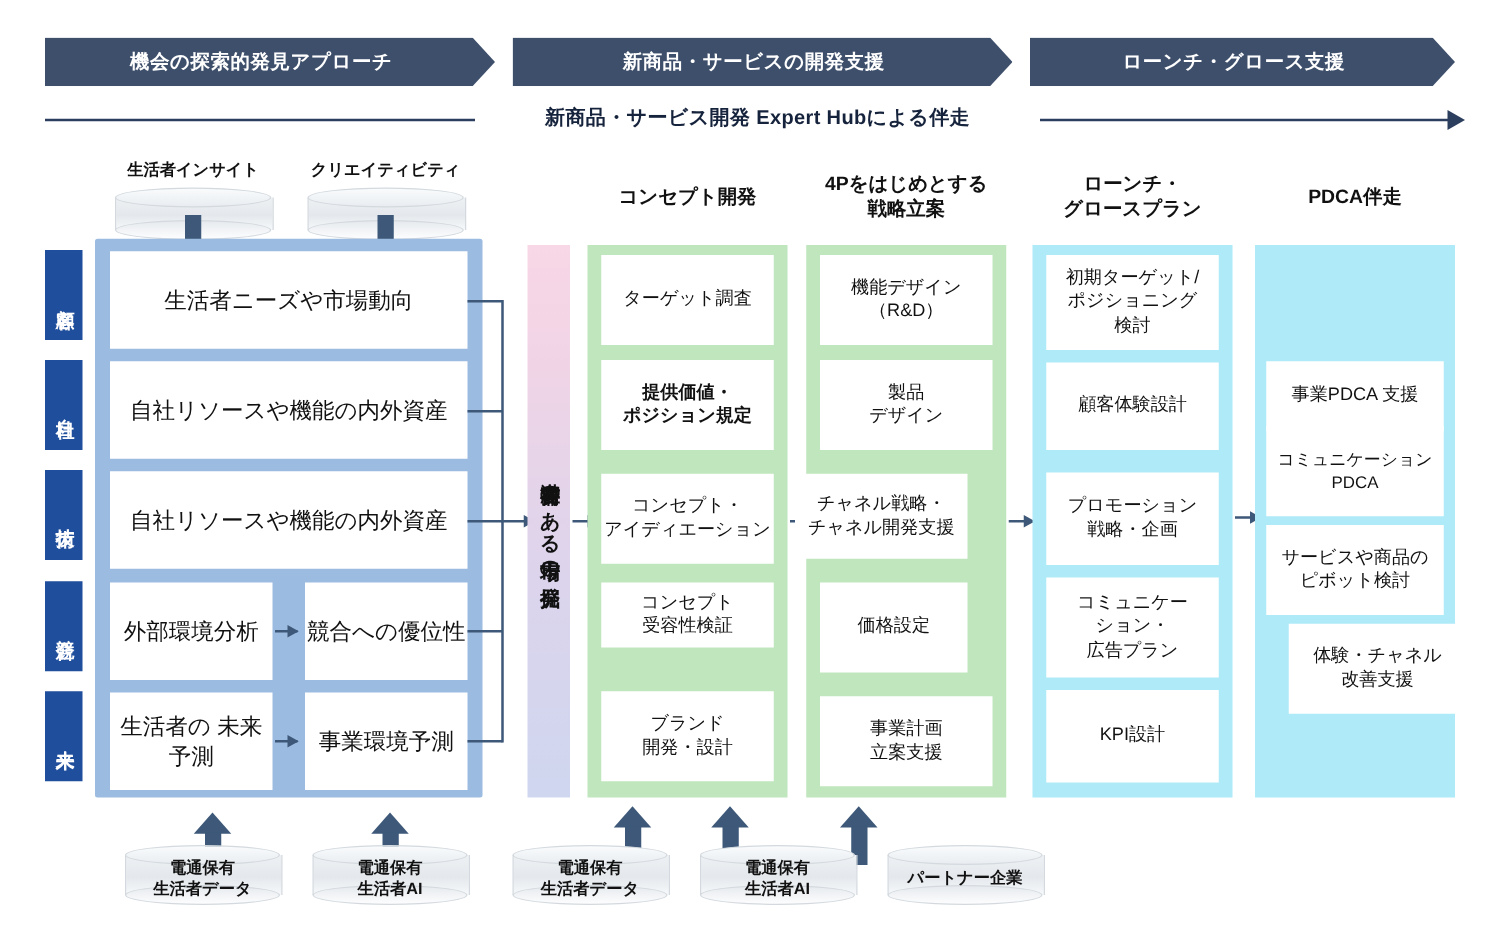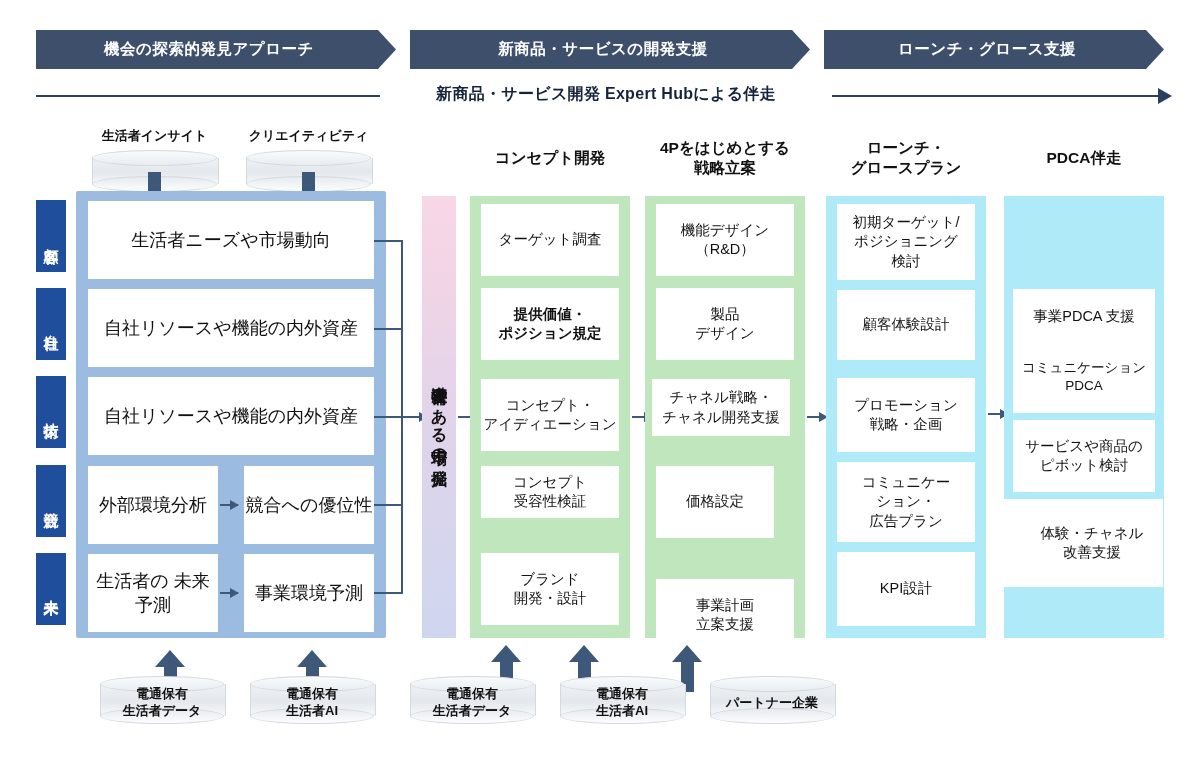--- a/index.html
+++ b/index.html
@@ -206,24 +206,24 @@
 
   <div class="thin" style="left:632px;top:416px;width:20px;">
       <div class="hd"></div>
     </div>
 
   <div class="procol green" style="left:645px;top:196px;width:160px;height:442px;"></div>
   <div class="cell" style="left:656px;top:204px;width:138px;height:72px;white-space:pre-line;">機能デザイン
 （R&amp;D）</div>
   <div class="cell" style="left:656px;top:288px;width:138px;height:72px;white-space:pre-line;">製品
 デザイン</div>
-  <div class="cell" style="left:652px;top:379px;width:138px;height:57px;white-space:pre-line;">チャネル戦略・
+  <div class="cell" style="left:636px;top:379px;width:138px;height:68px;white-space:pre-line;">チャネル戦略・
 チャネル開発支援</div>
   <div class="cell" style="left:656px;top:466px;width:118px;height:72px;white-space:pre-line;">価格設定</div>
-  <div class="cell" style="left:656px;top:579px;width:138px;height:72px;white-space:pre-line;">事業計画
+  <div class="cell" style="left:656px;top:557px;width:138px;height:72px;white-space:pre-line;">事業計画
 立案支援</div>
 
   <div class="thin" style="left:807px;top:416px;width:20px;">
       <div class="hd"></div>
     </div>
 
   <div class="procol cyan" style="left:826px;top:196px;width:160px;height:442px;"></div>
   <div class="cell" style="left:837px;top:204px;width:138px;height:76px;white-space:pre-line;">初期ターゲット/
 ポジショニング
 検討</div>
@@ -238,21 +238,21 @@
   <div class="thin" style="left:988px;top:413px;width:20px;">
       <div class="hd"></div>
     </div>
 
   <div class="procol cyan" style="left:1004px;top:196px;width:160px;height:442px;"></div>
   <div class="cell" style="left:1013px;top:262px;width:142px;height:56px;white-space:pre-line;margin-top:27px;">事業PDCA 支援</div>
   <div class="cell" style="left:1013px;top:341px;width:142px;height:72px;white-space:pre-line;font-size:13.5px;">コミュニケーション
 PDCA</div>
   <div class="cell" style="left:1013px;top:420px;width:142px;height:72px;white-space:pre-line;">サービスや商品の
 ピボット検討</div>
-  <div class="cell" style="left:990px;top:499px;width:142px;height:88px;white-space:pre-line;padding-left:31px;">体験・チャネル
+  <div class="cell" style="left:1031px;top:499px;width:142px;height:72px;white-space:pre-line;">体験・チャネル
 改善支援</div>
 
   <div class="arrow-up" style="left:155px;top:650px;width:30px;height:42px;">
     <div class="head"></div>
       <div class="shaft" style="height:26px;"></div>
   </div>
   <div class="arrow-up" style="left:297px;top:650px;width:30px;height:42px;">
     <div class="head"></div>
       <div class="shaft" style="height:26px;"></div>
   </div>

